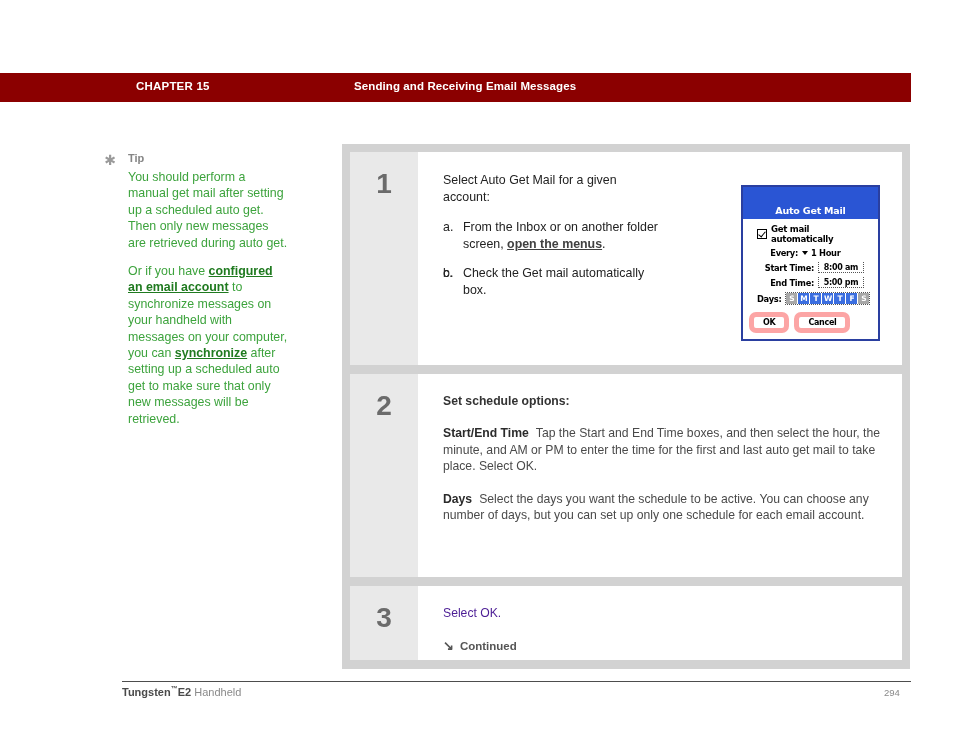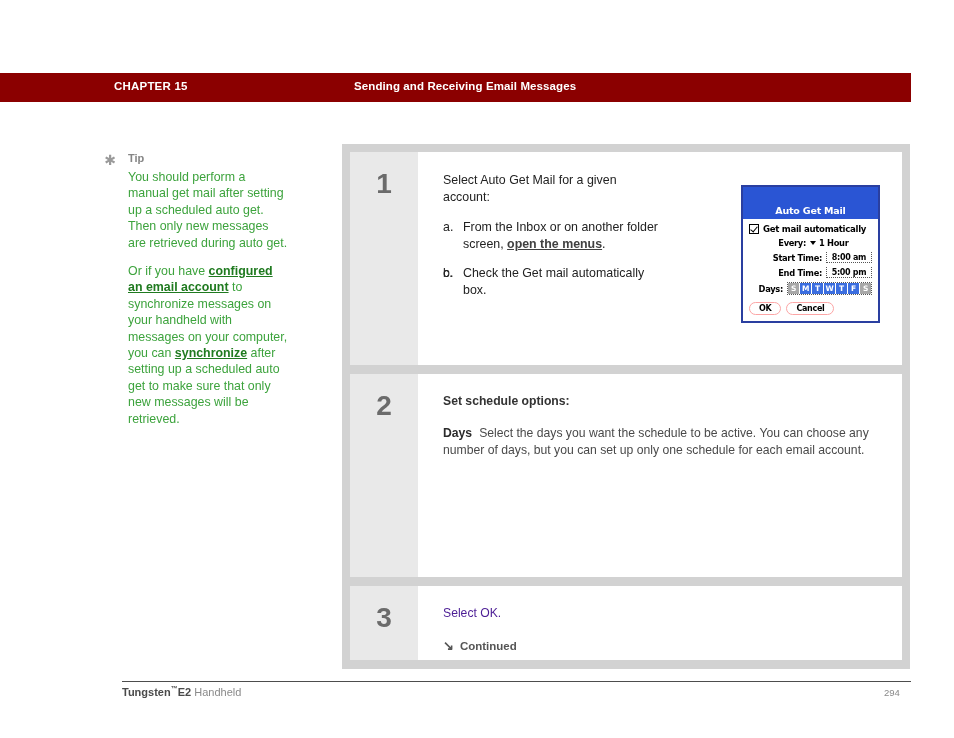--- a/index.html
+++ b/index.html
@@ -20,21 +20,21 @@
     position: absolute;
     left: 0;
     top: 73px;
     width: 911px;
     height: 29px;
     background: #8b0000;
     color: #ffffff;
   }
   .header-chapter {
     position: absolute;
-    left: 114px;
+    left: 136px;
     top: 7px;
     font-size: 11.5px;
     font-weight: bold;
     letter-spacing: 0.2px;
   }
   .header-title {
     position: absolute;
     left: 354px;
     top: 7px;
     font-size: 11.5px;
@@ -181,21 +181,21 @@
     text-align: center;
     padding: 18px 0 3px 0;
     letter-spacing: -0.2px;
   }
   .palm-row {
     display: flex;
     align-items: center;
     font-size: 8.3px;
     font-weight: bold;
     color: #000000;
-    padding: 0 6px;
+    padding: 0 14px;
     margin-top: 4px;
     letter-spacing: -0.3px;
   }
   .palm-check-row {
     justify-content: flex-start;
     margin-top: 5px;
     font-size: 8.6px;
   }
   .palm-checkbox {
     width: 8px;
@@ -267,21 +267,21 @@
   .palm-day.off {
     background: #a8a8a8;
     color: #ffffff;
   }
   .palm-btns {
     display: flex;
     gap: 5px;
     padding: 7px 6px 6px 6px;
   }
   .palm-btn {
-    border: 1px solid #fca5a5;
+    border: 5px solid #fca5a5;
     border-radius: 7px;
     font-size: 8px;
     font-weight: bold;
     padding: 1px 9px 1px 9px;
     background: #ffffff;
     letter-spacing: -0.3px;
   }
 
   
   #step-2 { height: 203px; }
@@ -442,20 +442,21 @@
       </div>
     </div>
   </div>
 
   <div class="step-box" id="step-2">
     <div class="step-num-col">
       <div class="step-num">2</div>
     </div>
     <div class="step-content">
       <p class="s2-lead">Set schedule options:</p>
+      <p class="s2-para"><span class="s2-term">Start/End Time</span><span class="s2-gap"></span><span>Tap the Start and End Time boxes, and then select the hour, the minute, and AM or PM to enter the time for the first and last auto get mail to take place. Select OK.</span></p>
       <p class="s2-para"><span class="s2-term">Days</span><span class="s2-gap"></span><span>Select the days you want the schedule to be active. You can choose any number of days, but you can set up only one schedule for each email account.</span></p>
     </div>
   </div>
 
   <div class="step-box" id="step-3">
     <div class="step-num-col">
       <div class="step-num">3</div>
     </div>
     <div class="step-content">
       <p class="s3-lead">Select OK.</p>

